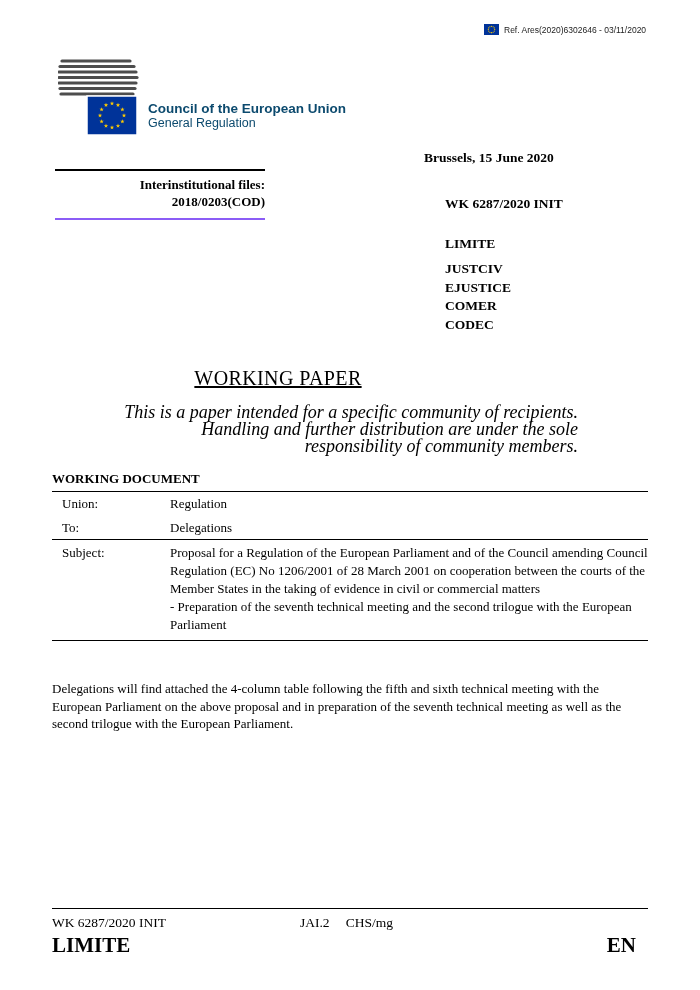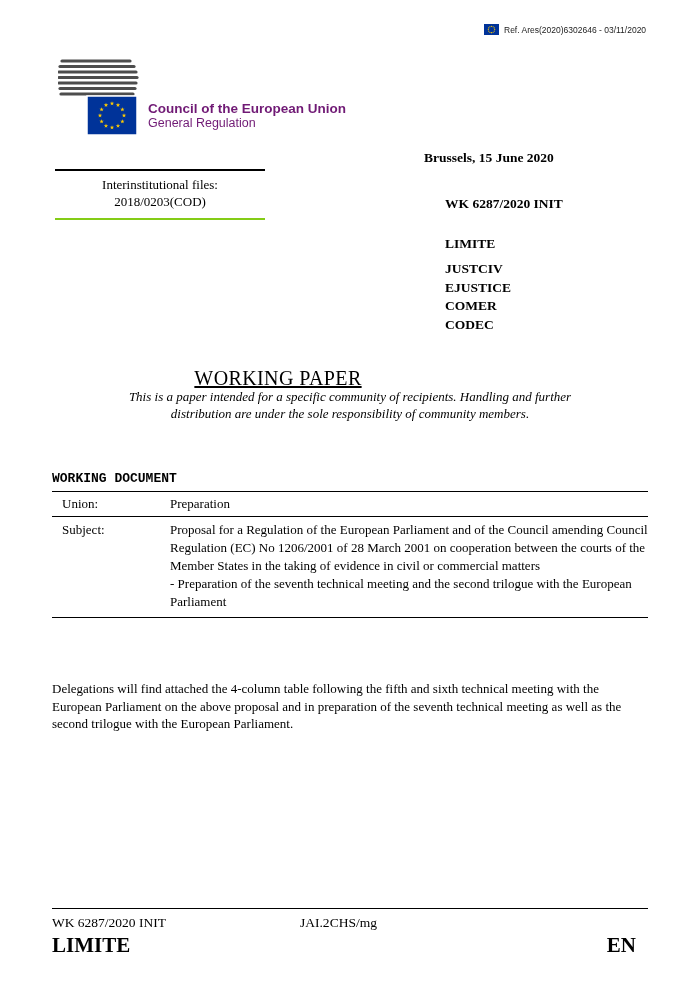--- a/index.html
+++ b/index.html
@@ -17,67 +17,67 @@
     position:absolute; top:24px; left:484px;
     display:flex; align-items:center; gap:5px;
     font-family:"Liberation Sans", sans-serif;
     font-size:8.5px; color:#222; white-space:nowrap;
   }
 
   
   .logo-svg { position:absolute; top:58px; left:58px; }
   .logo-text {
     position:absolute; top:101px; left:148px;
-    font-family:"Liberation Sans", sans-serif; color:#701a75;
+    font-family:"Liberation Sans", sans-serif; color:#0c4a6e;
   }
   .logo-text .inst { font-weight:bold; font-size:13.5px; line-height:15px; }
   .logo-text .dept { font-size:12.5px; line-height:15px; }
 
   .place-date { position:absolute; top:150px; left:424px; font-weight:bold; font-size:13.5px; }
 
   .interinst {
     position:absolute; top:169px; left:55px; width:210px;
-    border-top:2px solid #000; border-bottom:2px solid #84cc16;
-    text-align:center; font-weight:normal; font-size:13px;
+    border-top:2px solid #000; border-bottom:2px solid #8b5cf6;
+    text-align:right; font-weight:bold; font-size:13px;
     padding:6px 0 8px; line-height:16.5px;
   }
 
   .doc-number     { position:absolute; top:196px; left:445px; font-weight:bold; font-size:13.5px; }
   .classification { position:absolute; top:236px; left:445px; font-weight:bold; font-size:13.5px; }
   .codes          { position:absolute; top:260px; left:445px; font-weight:bold; font-size:13.5px; line-height:18.5px; }
 
   .paper-title {
     position:absolute; top:367px; left:0; width:556px;
     text-align:center; font-size:20px; letter-spacing:0.4px;
   }
   .paper-title span { text-decoration:underline; }
 
   .notice {
-    position:absolute; top:388px; left:122px; width:456px;
-    text-align:center; font-style:italic; font-size:13px; line-height:17px;
+    position:absolute; top:404px; left:122px; width:456px;
+    text-align:right; font-style:italic; font-size:18px; line-height:17px;
   }
 
-  .doc-heading { position:absolute; top:471px; left:52px; font-weight:bold; font-size:13px;font-family:Liberation Mono, monospace; }
+  .doc-heading { position:absolute; top:471px; left:52px; font-weight:bold; font-size:13px; }
 
   .doc-table { position:absolute; top:491px; left:52px; width:596px; font-size:13px; }
   .t-line { border-top:1.5px solid #000; }
   .t-row { display:flex; padding:3px 0 2px 10px; line-height:18.5px; }
   .t-label { width:108px; flex:0 0 108px; }
   .t-value { flex:1; }
   .t-subject { padding-top:4px; padding-bottom:6px; }
   .subject-line { line-height:18px; }
 
   .body-par {
     position:absolute; top:680px; left:52px; width:598px;
     font-size:13px; line-height:17.5px;
   }
 
   .footer-line   { position:absolute; top:908px; left:52px; width:596px; border-top:1.5px solid #000; }
   .footer-doc    { position:absolute; top:915px; left:52px; font-size:13.5px; }
-  .footer-center { position:absolute; top:915px; left:300px; font-size:13.5px; display:flex; gap:0;align-items:flex-end; }
+  .footer-center { position:absolute; top:915px; left:300px; font-size:13.5px; display:flex; gap:16px;align-items:flex-end; }
   .footer-limite { position:absolute; top:933px; left:52px; font-size:21px; font-weight:bold; }
   .footer-en     { position:absolute; top:933px; right:64px; font-size:21px; font-weight:bold; }
 </style>
 </head>
 <body>
 
 <div class="page">
 
   <div class="ref-badge">
     <svg width="15" height="11" viewBox="0 0 15 11">
@@ -157,21 +157,25 @@
     <span>WORKING PAPER</span>
   </div>
   <div class="notice">This is a paper intended for a specific community of recipients. Handling and further distribution are under the sole responsibility of community members.</div>
 
   <div class="doc-heading">WORKING DOCUMENT</div>
 
   <div class="doc-table">
     <div class="t-line"></div>
     <div class="t-row">
       <div class="t-label">Union:</div>
-      <div class="t-value">Preparation</div>
+      <div class="t-value">Regulation</div>
+    </div>
+    <div class="t-row">
+      <div class="t-label">To:</div>
+      <div class="t-value">Delegations</div>
     </div>
     <div class="t-line"></div>
     <div class="t-row t-subject">
       <div class="t-label">Subject:</div>
       <div class="t-value">
         <div class="subject-line">Proposal for a Regulation of the European Parliament and of the Council amending Council Regulation (EC) No 1206/2001 of 28 March 2001 on cooperation between the courts of the Member States in the taking of evidence in civil or commercial matters</div>
         <div class="subject-line">- Preparation of the seventh technical meeting and the second trilogue with the European Parliament</div>
       </div>
     </div>
     <div class="t-line"></div>

